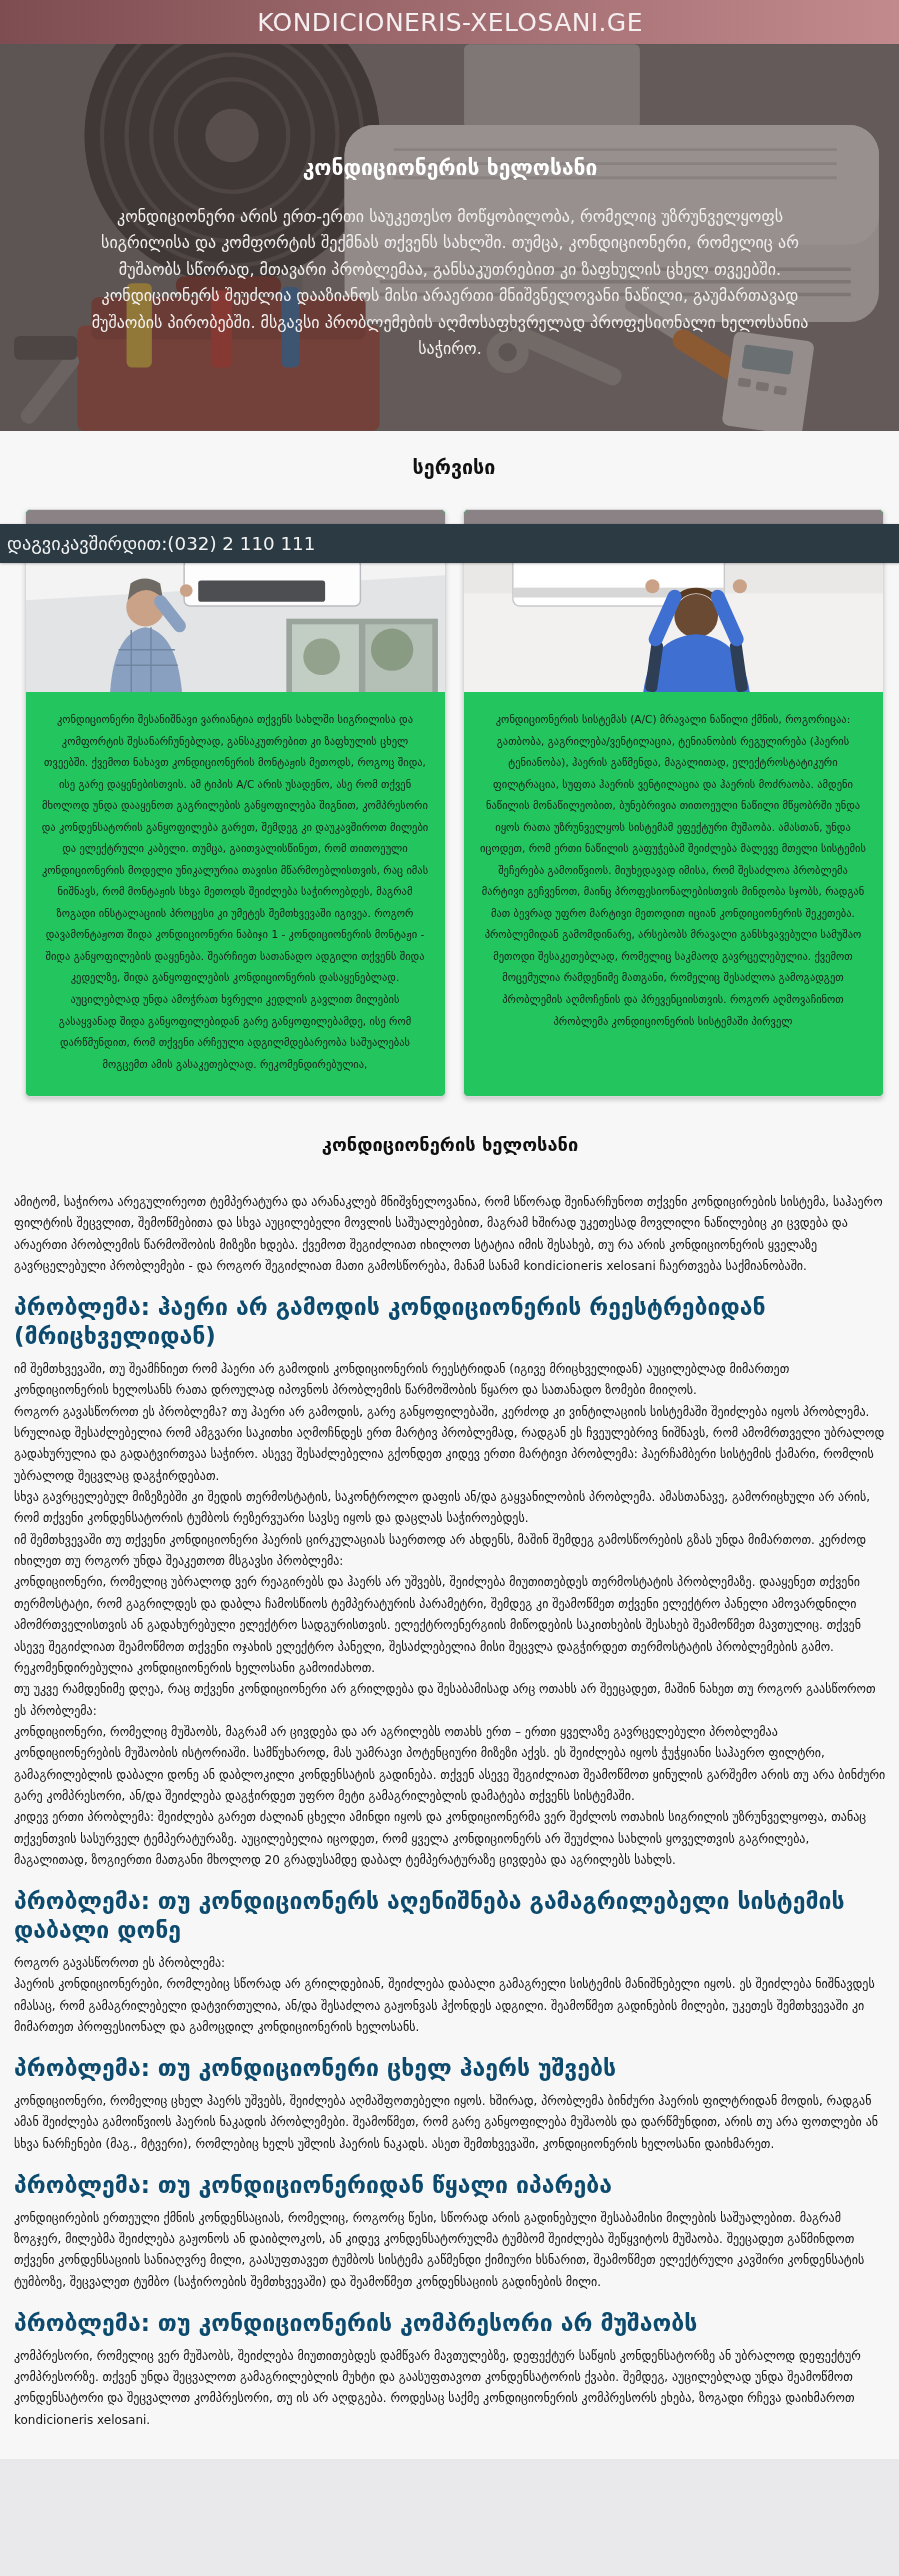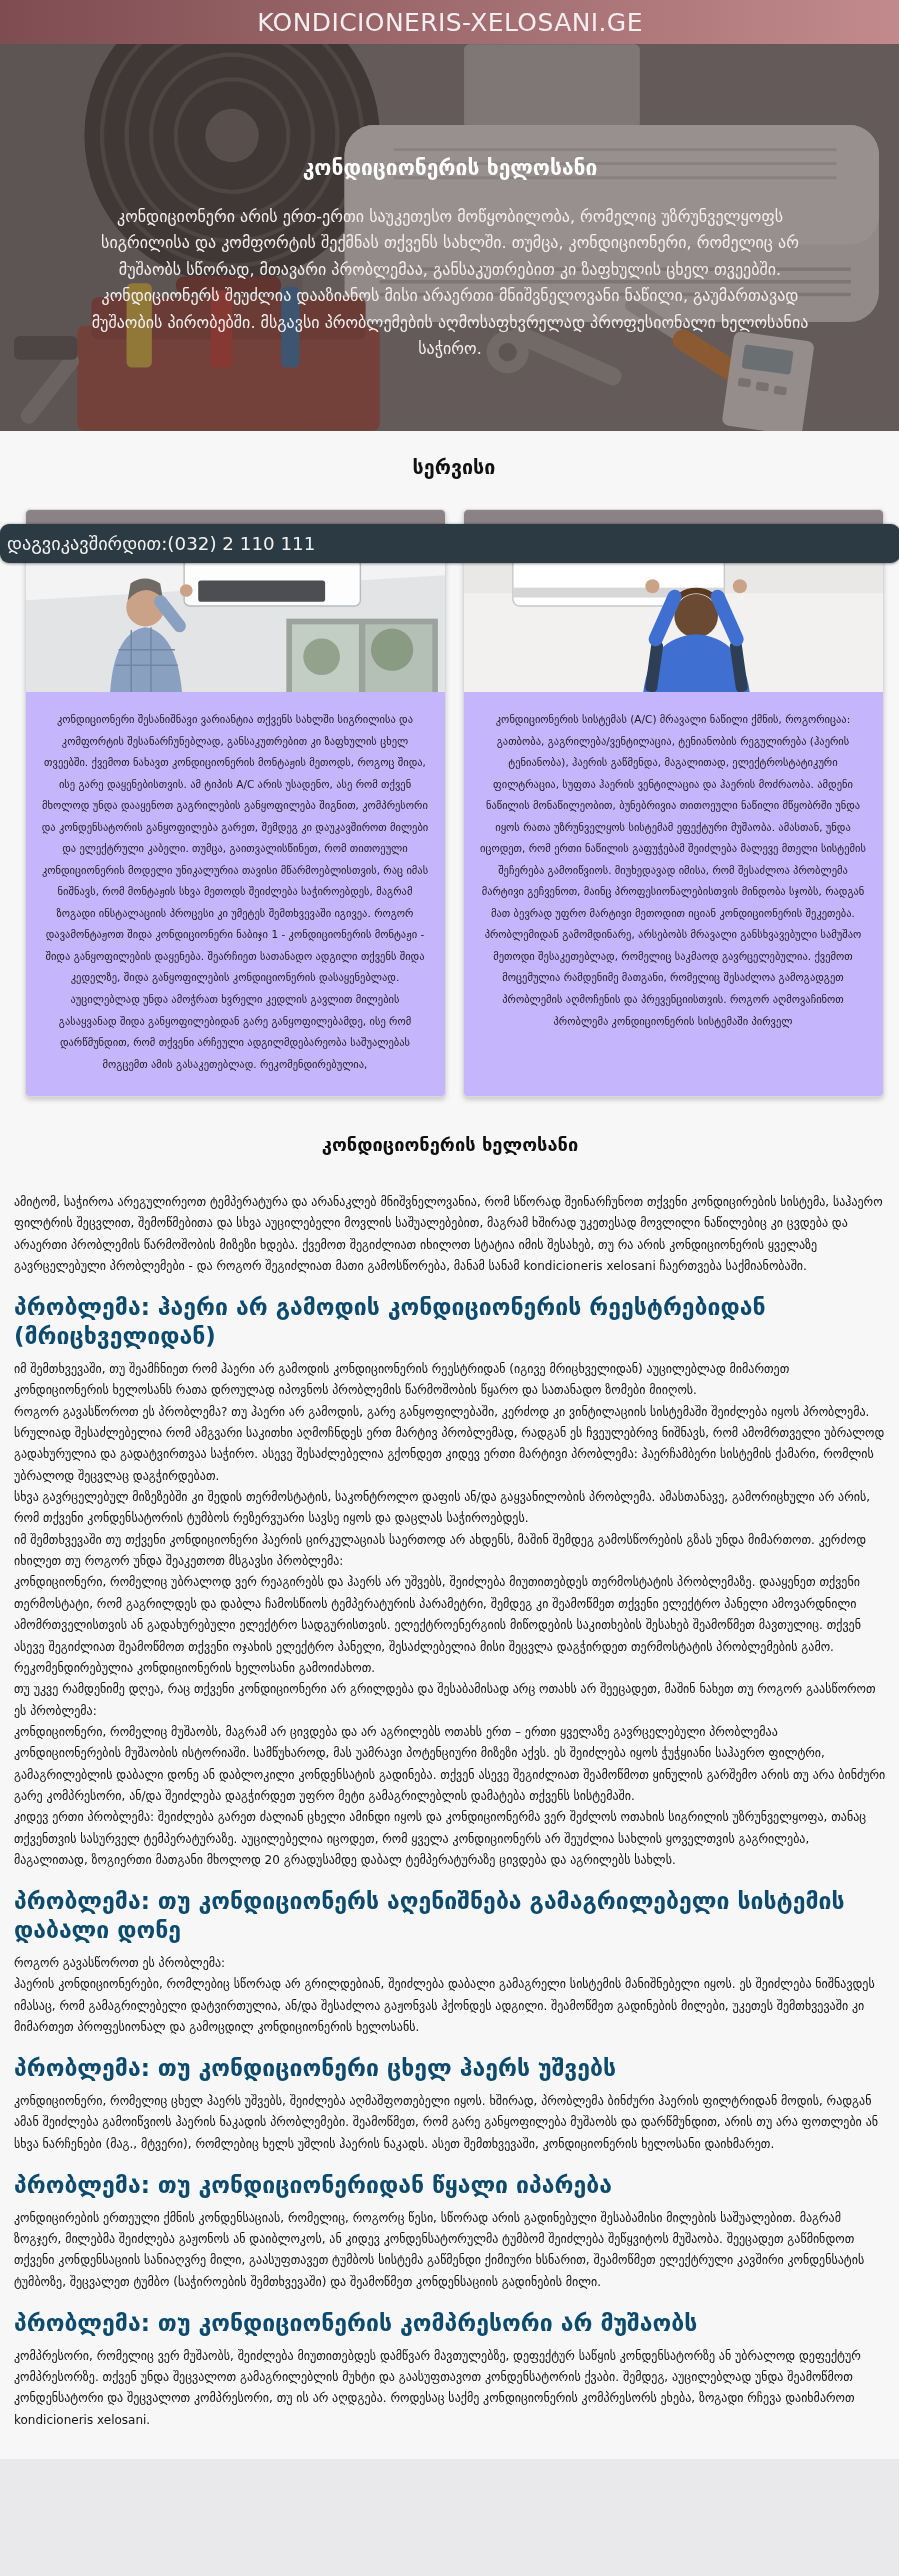--- a/index.html
+++ b/index.html
@@ -16,28 +16,28 @@
   .hero { position:relative; height:387px; background:#716a68; overflow:hidden; }
   .hero svg.scene { position:absolute; inset:0; }
   .hero .overlay { position:absolute; inset:0; background:rgba(66,57,57,.48); }
   .hero-content { position:relative; z-index:2; padding-top:112px; text-align:center; }
   .hero-title { color:#fff; font-size:21px; font-weight:bold; margin-bottom:24px; }
   .hero-desc { color:#f2efef; font-size:16px; line-height:1.65; width:752px; margin:0 auto; }
 
   
   .contact-bar { position:absolute; top:524px; left:0; width:100%; height:39px;
                  background:#2b3a43; z-index:10; display:flex; align-items:center;
-                 box-shadow:0 0.7px 2.8px rgba(0,0,0,.4);border-radius:9px; }
+                 box-shadow:0 0.7px 2.8px rgba(0,0,0,.4); }
   .contact-bar .contact-text { color:#f2f2f2; font-size:18.3px; padding-left:7px; }
 
   
   .services { padding-top:25px; background:#f7f7f8;padding-left:8px; }
   .services-heading { text-align:center; font-size:19.7px; font-weight:bold; color:#111; margin-bottom:29.5px; }
   .cards { width:859px; margin:0 auto; display:flex; gap:17px; }
-  .card { flex:1; background:#c4b5fd; border:0.7px solid #d9d9d9; border-radius:4.9px;
+  .card { flex:1; background:#22c55e; border:0.7px solid #d9d9d9; border-radius:4.9px;
           box-shadow:0 2.1px 5.6px rgba(0,0,0,.18); overflow:hidden; }
   .card-header { background:#8a8285; color:#fdfbfc; text-align:center; font-size:13.4px;
                  padding:13.4px 7px; border-radius:4.2px 4.2px 0 0; }
   .card-img { height:141px; overflow:hidden; }
   .card-img svg { display:block; }
   .card-body { padding:17px 15.5px 21px; font-size:10.5px; line-height:2.05; text-align:center; color:#1c1c1c; }
 
   
   .article { position:relative; z-index:4; padding:37px 14px 28px; }
   .article-heading { text-align:center; font-size:18.3px; font-weight:bold; color:#0f0f0f; margin-bottom:37px; }

